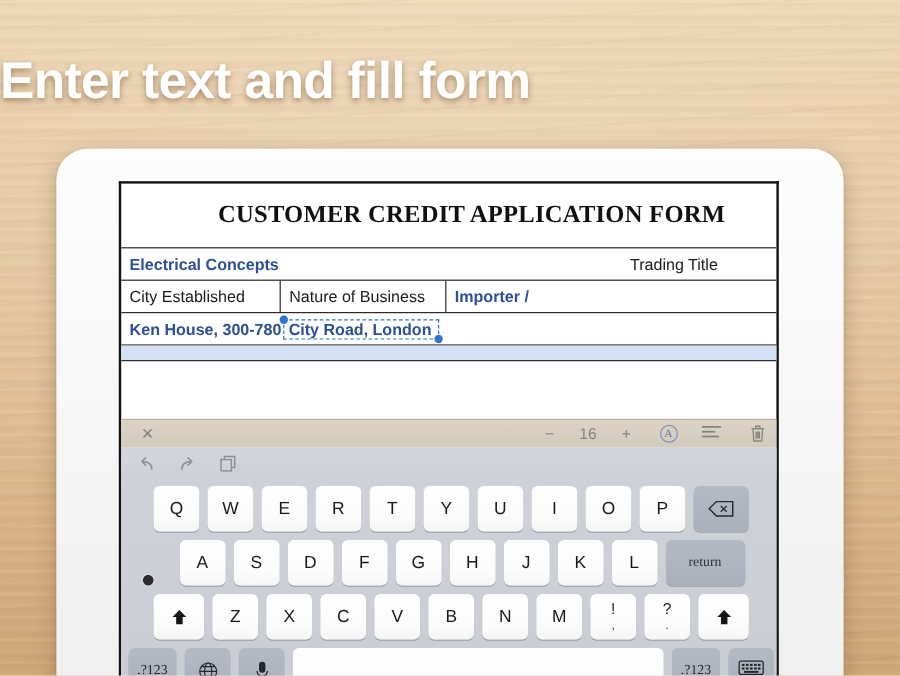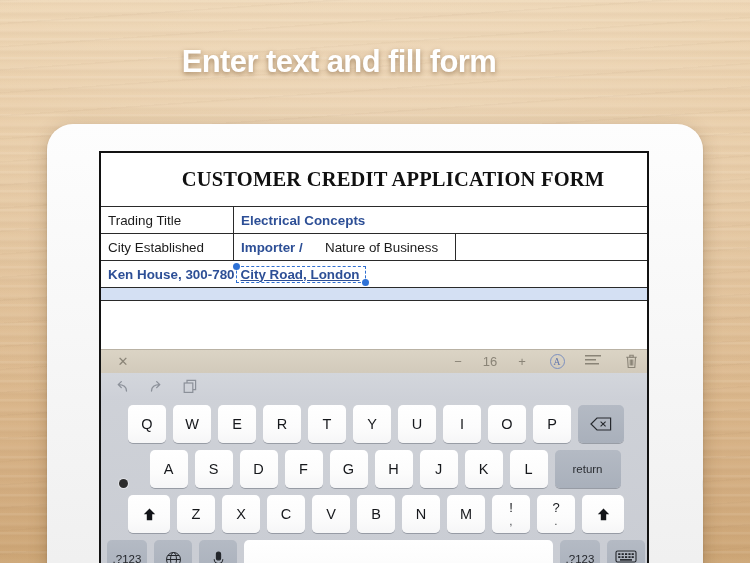--- a/index.html
+++ b/index.html
@@ -31,22 +31,22 @@
         rgba(120,85,50,0.035) 0px,
         rgba(120,85,50,0.035) 1px,
         rgba(0,0,0,0) 2px,
         rgba(0,0,0,0) 23px),
       radial-gradient(ellipse 120% 70% at 50% 30%, rgba(255,255,255,0.22), rgba(0,0,0,0) 70%);
   }
 
   
   #headline {
     position: absolute; top: 44px; left: 0; width: 678px;
-    text-align: center;
-    font-size: 31px;
+    text-align: left;
+    font-size: 43px;
     font-weight: bold;
     letter-spacing: -0.6px;
     color: #ffffff;
     text-shadow: 0 2px 5px rgba(110,76,42,0.55);
     z-index: 5;
   }
 
   
   #tablet {
     position: absolute;
@@ -125,21 +125,20 @@
     height: 13px;
     background: #d4e0f3;
     border-bottom: 1.4px solid #2a2a2a;
   }
   .sel-box {
     display: inline-block;
     border: 1px dashed #2f6fd0;
     padding: 0px 5px 0px 4px;
     margin-left: 1px;
     position: relative;
-    text-decoration: underline;
   }
   .handle {
     position: absolute;
     width: 7px; height: 7px; border-radius: 50%;
     background: #2f72d6;
   }
   .handle.tl { left: -4px; top: -4px; }
   .handle.br { right: -4px; bottom: -4px; }
 
   
@@ -208,20 +207,21 @@
     box-shadow: 0 1px 0 rgba(110,115,125,0.55);
     display: flex; align-items: center; justify-content: center;
     font-size: 14.5px;
     color: #16181c;
     flex: 0 0 auto;
     width: 38px;
   }
   .key.dark {
     background: linear-gradient(180deg,#b4bac4 0%,#a9b0bb 100%);
     color: #23262b;
+    font-family: Liberation Serif, serif;
   }
   .key.wide-bs { width: 46px; }
   .key.wide-ret { width: 66px; font-size: 11.5px; color: #2b2e33; }
   .key.sp { flex: 1 1 auto; width: auto; }
   .key.fn { width: 40px; font-size: 11.5px; }
   .key.shift { width: 42px; }
   .key.punct { flex-direction: column; line-height: 1; }
   .key.punct .u { font-size: 13px; }
   .key.punct .l { font-size: 10px; margin-top: 3px; color: #2b2e33; }
 
@@ -241,28 +241,28 @@
   <div id="cam-dot"></div>
   <div id="home-btn"></div>
 
   <div id="screen">
 
     <div id="doc">
 
       <div class="doc-title">CUSTOMER CREDIT APPLICATION FORM</div>
 
       <div class="frow">
+        <div class="fcell val c-wide last">Electrical Concepts</div>
         <div class="fcell c-label">Trading Title</div>
-        <div class="fcell val c-wide last">Electrical Concepts</div>
       </div>
 
       <div class="frow">
         <div class="fcell c-label">City Established</div>
+        <div class="fcell c-nob">Nature of Business</div>
         <div class="fcell val c-tail last">Importer /</div>
-        <div class="fcell c-nob">Nature of Business</div>
       </div>
 
       <div class="frow">
         <div class="fcell val c-wide last">
           <span>Ken House, 300-780</span>
           <span class="sel-box">
             <span class="handle tl"></span>
             <span>City Road, London</span>
             <span class="handle br"></span>
           </span>

